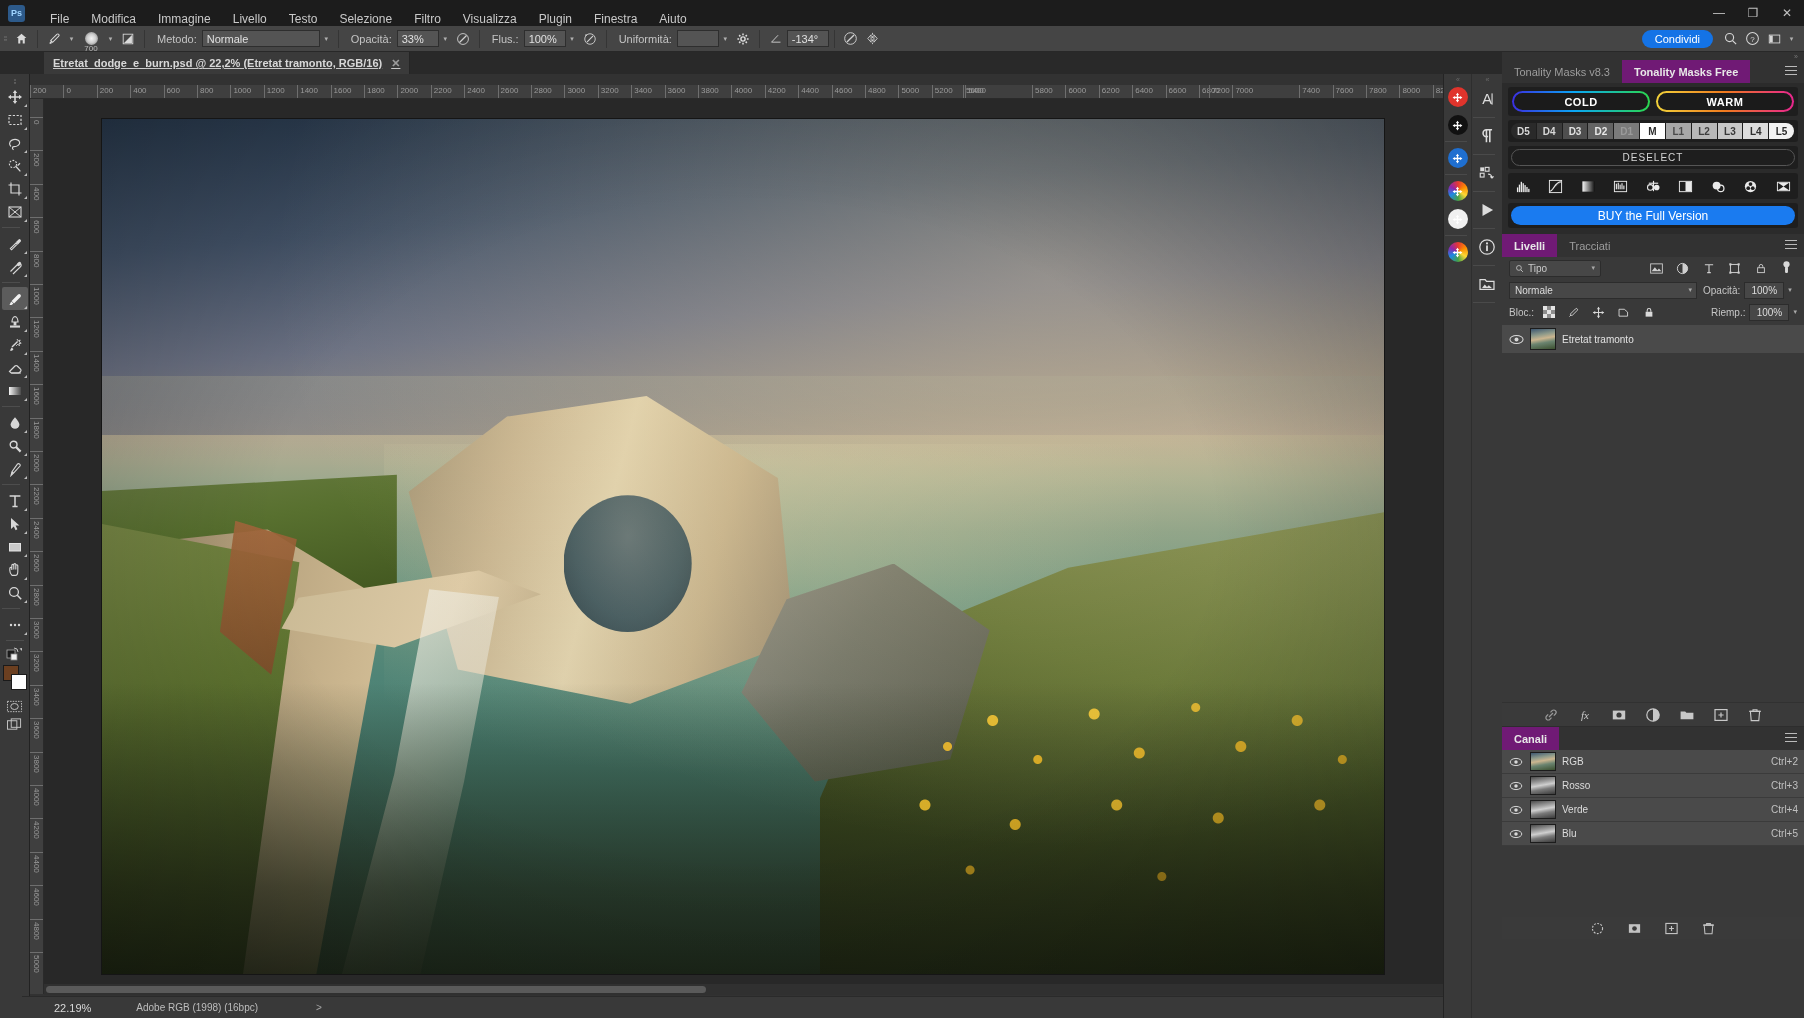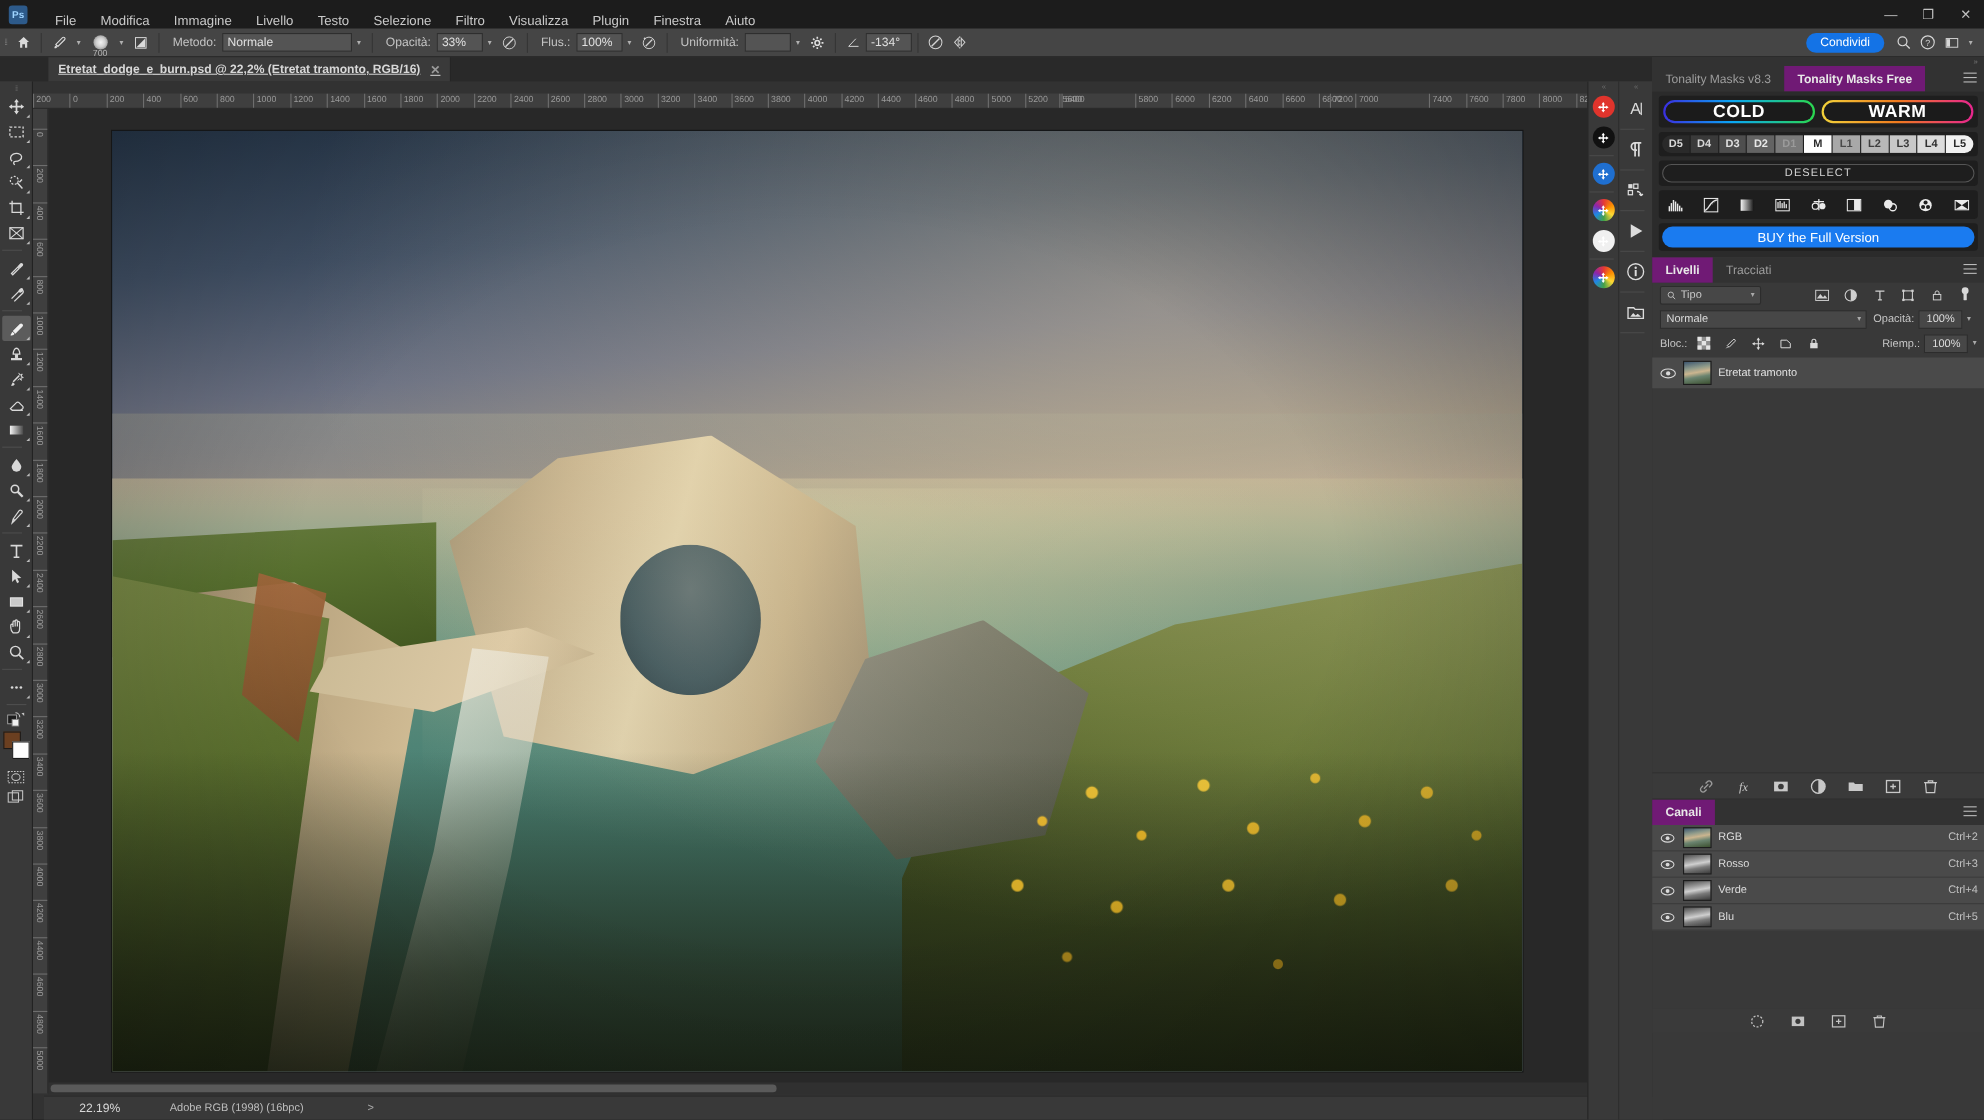--- a/index.html
+++ b/index.html
@@ -61,21 +61,21 @@
 
   
   .canvasarea{position:absolute;left:44px;top:99px;width:1458px;height:895px;background:#282828;overflow:hidden;}
   .photo{position:absolute;left:58px;top:20px;width:1282px;height:855px;box-shadow:0 0 0 1px #151515;overflow:hidden;background:#1a2a3a;}
   .ph-layer{position:absolute;inset:0;}
   .scroll-h{position:absolute;left:44px;bottom:23px;width:1458px;height:11px;background:#303030;}
   .scroll-h .thumb{position:absolute;left:2px;top:2px;width:660px;height:7px;background:#5a5a5a;border-radius:4px;}
   .scroll-v{position:absolute;right:0;top:99px;width:11px;height:884px;background:#303030;}
 
   
-  .statusbar{position:absolute;left:40px;bottom:0;width:1472px;height:22px;background:#393939;display:flex;align-items:center;border-top:1px solid #2a2a2a;}
+  .statusbar{position:absolute;left:22px;bottom:0;width:1472px;height:22px;background:#393939;display:flex;align-items:center;border-top:1px solid #2a2a2a;}
   .st-zoom{margin-left:32px;color:#d8d8d8;font-size:11px;}
   .st-info{margin-left:45px;color:#bdbdbd;font-size:10px;}
   .st-arrow{margin-left:58px;color:#a5a5a5;font-size:10px;}
 
   
   .rail-a{position:absolute;left:1443px;top:74px;width:28px;height:944px;background:#393939;border-left:1px solid #242424;display:flex;flex-direction:column;align-items:center;}
   .rail-b{position:absolute;left:1471px;top:74px;width:31px;height:944px;background:#393939;border-left:1px solid #2e2e2e;display:flex;flex-direction:column;align-items:center;}
   .rail-grip{width:100%;height:10px;display:flex;align-items:center;justify-content:center;color:#6a6a6a;font-size:7px;letter-spacing:-1px;}
   .rail-ic{width:26px;height:26px;display:flex;align-items:center;justify-content:center;margin-bottom:2px;}
   .rail-b .rail-ic{width:29px;height:30px;color:#d6d6d6;}
@@ -90,21 +90,21 @@
   .ptab{padding:0 12px;display:flex;align-items:center;font-size:11px;color:#9d9d9d;}
   .ptab.active{background:#701a75;color:#e8e8e8;font-weight:bold;}
   .pmenu{position:absolute;right:7px;top:6px;color:#b8b8b8;font-size:11px;line-height:10px;}
   .pmenu i{display:block;width:12px;height:1px;background:#bbb;margin-bottom:3px;}
 
   
   .tm-body{background:#2b2b2b;padding:4px 6px 6px 6px;}
   .tm-row{display:flex;gap:6px;background:#1e1e1e;border-radius:3px;padding:4px;margin-bottom:4px;}
   .cold-wrap{flex:1;padding:2px;border-radius:11px;background:linear-gradient(90deg,#3b2fe0 0%,#0aa6f5 45%,#2bd74e 100%);}
   .warm-wrap{flex:1;padding:2px;border-radius:11px;background:linear-gradient(90deg,#f2d23a 0%,#f07a1e 50%,#e8268f 100%);}
-  .pill-in{height:17px;border-radius:9px;background:#1b1b1b;display:flex;align-items:center;justify-content:center;color:#fff;font-size:16px;font-weight:bold;letter-spacing:.5px;}
+  .pill-in{height:17px;border-radius:9px;background:#1b1b1b;display:flex;align-items:center;justify-content:center;color:#fff;font-size:11px;font-weight:bold;letter-spacing:.5px;}
   .dl-row{display:flex;background:#1e1e1e;border-radius:3px;padding:3px;margin-bottom:4px;}
   .dl-btn{flex:1;height:16px;display:flex;align-items:center;justify-content:center;font-size:10px;font-weight:bold;margin-right:1px;}
   .desel-row{background:#1e1e1e;border-radius:3px;padding:3px;margin-bottom:4px;}
   .desel{height:17px;border:1px solid #555;border-radius:9px;display:flex;align-items:center;justify-content:center;font-size:10px;color:#d6d6d6;letter-spacing:1px;}
   .tmicon-row{background:#1e1e1e;border-radius:3px;padding:4px 3px;margin-bottom:4px;display:flex;justify-content:space-between;}
   .tmicon{width:24px;height:18px;display:flex;align-items:center;justify-content:center;color:#e2e2e2;}
   .buy-row{background:#1e1e1e;border-radius:3px;padding:3px;}
   .buy{height:19px;background:#1a7bf0;border-radius:10px;display:flex;align-items:center;justify-content:center;color:#fff;font-size:12px;}
 
   

